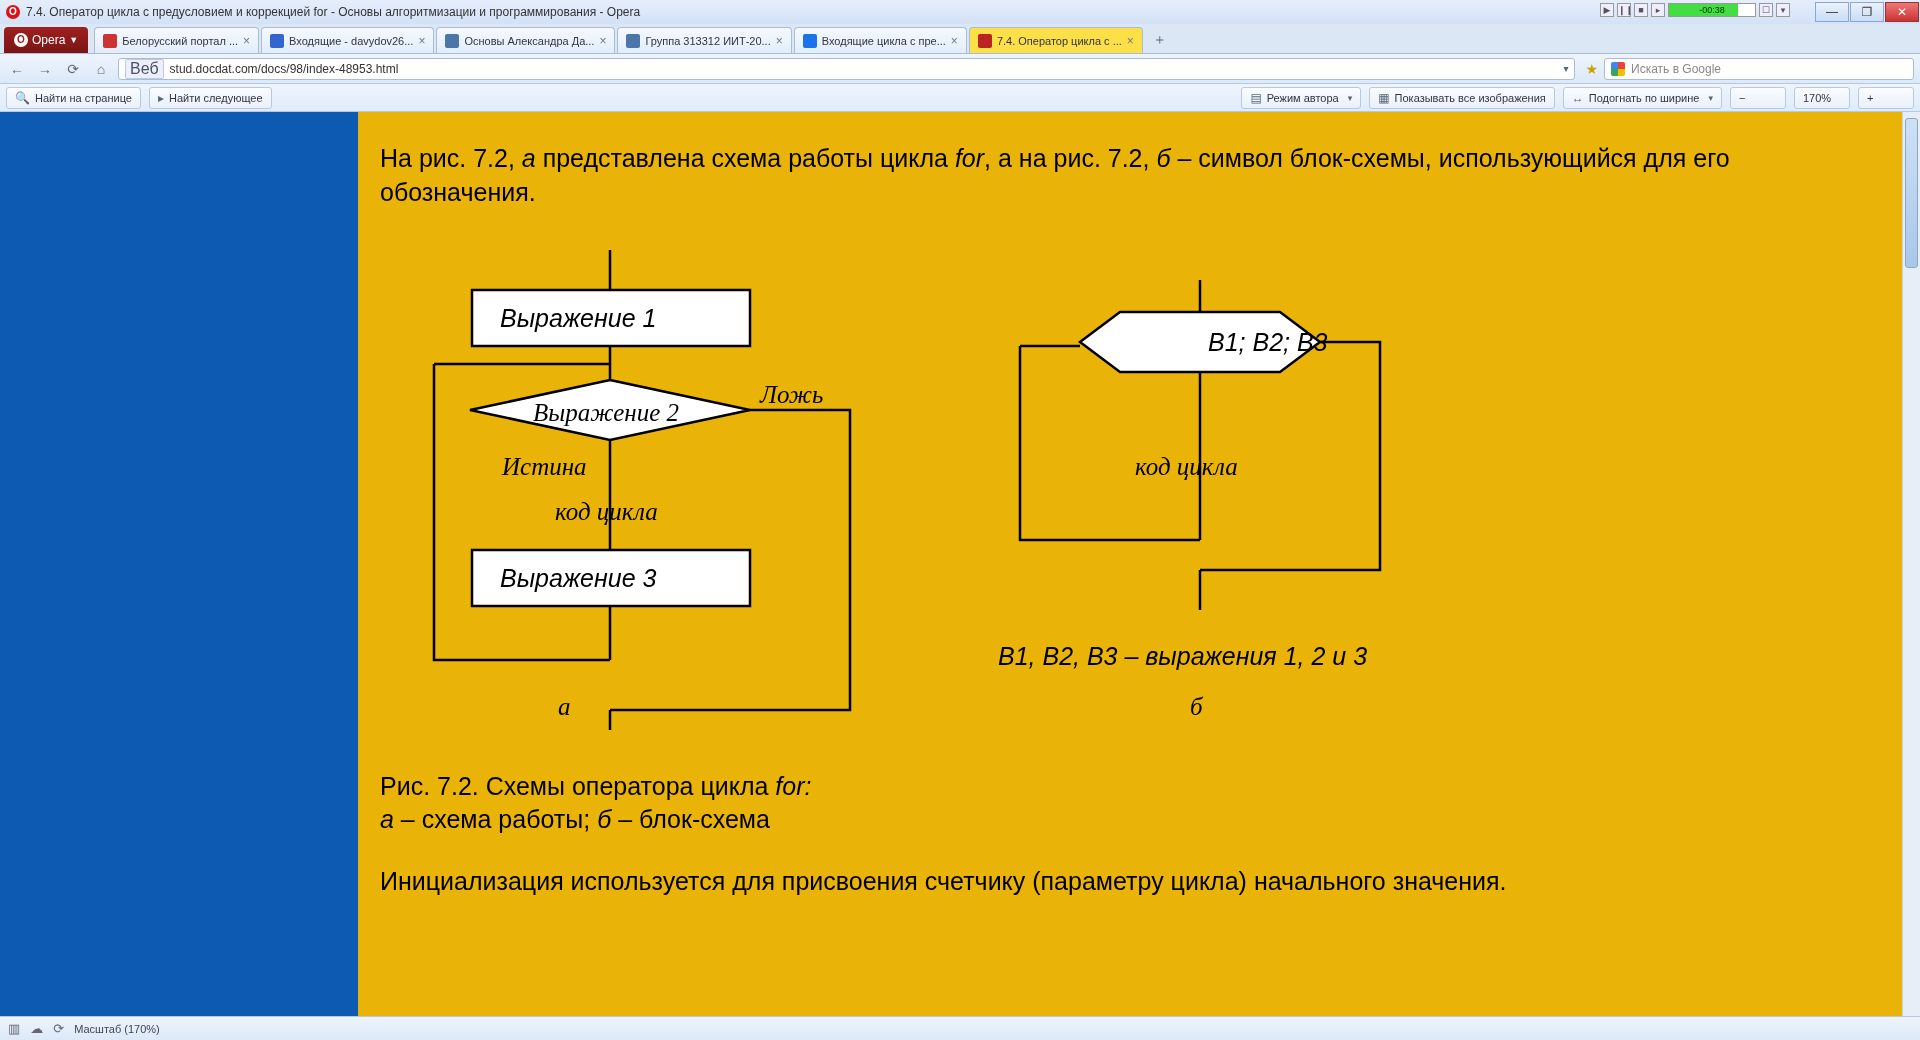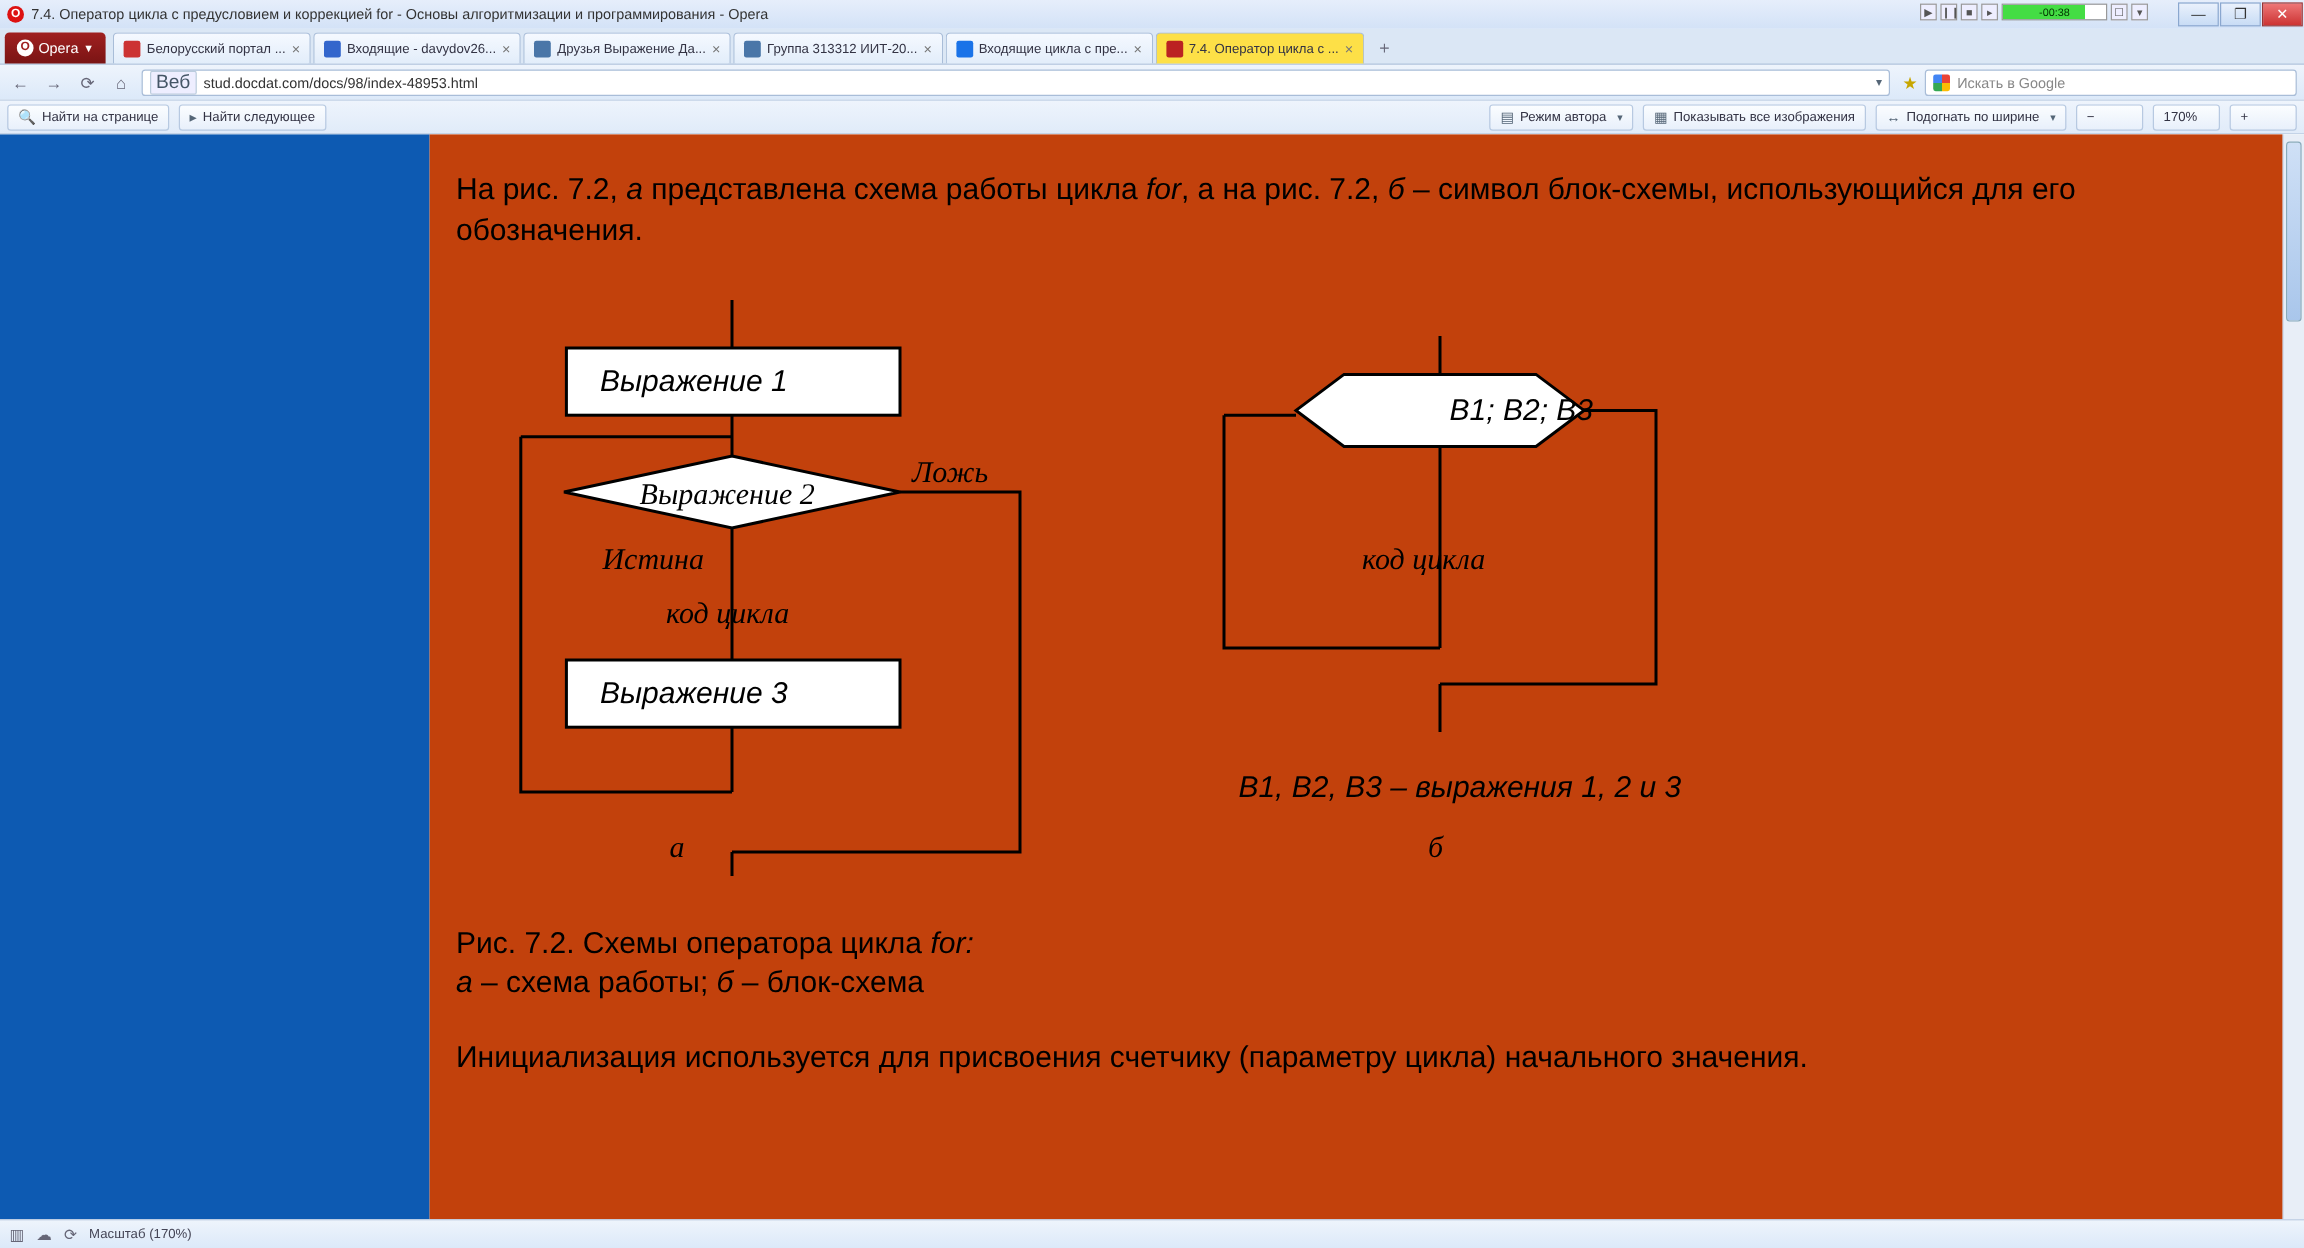--- a/index.html
+++ b/index.html
@@ -30,21 +30,21 @@
 .search-field{ width:310px; height:22px; background:#fff; border:1px solid #a9bdd8; border-radius:3px; display:flex; align-items:center; padding:0 6px; font-size:12px; color:#888; gap:6px;}
 .search-field .g-icon{ width:14px; height:14px; background:conic-gradient(#ea4335 0 25%,#fbbc05 0 50%,#34a853 0 75%,#4285f4 0); border-radius:2px;}
 .toolbar2{ height:28px; background:linear-gradient(#eef4fc,#e0ebf9); display:flex; align-items:center; padding:0 6px; gap:8px; border-bottom:1px solid #b7c9e1; font-size:11px; color:#334;}
 .toolbtn{ height:22px; padding:0 8px; border:1px solid #b7c9e1; background:linear-gradient(#fbfdff,#e8f0fb); border-radius:3px; display:flex; align-items:center; gap:5px;}
 .toolbtn .ic{ font-size:12px; color:#567;}
 .toolbar2 .spacer{ flex:1; }
 .toolbtn.dd::after{content:"▾"; margin-left:4px; color:#567; font-size:9px;}
 .zoom-box{ width:56px; text-align:center; }
 .viewport{ position:absolute; left:0; right:0; top:112px; bottom:24px; background:#fff; }
 .blue-sidebar{ position:absolute; left:0; top:0; bottom:0; width:358px; background:#0d5ab2; }
-.doc-scroll{ position:absolute; left:358px; right:18px; top:0; bottom:0; background:#c2410c; overflow:hidden;}
+.doc-scroll{ position:absolute; left:358px; right:18px; top:0; bottom:0; background:#eab308; overflow:hidden;}
 .scrollbar-v{ position:absolute; right:0; top:0; bottom:0; width:18px; background:#e8eef7; border-left:1px solid #c3d2e8;}
 .scrollbar-v .thumb{ position:absolute; left:2px; right:2px; top:6px; height:150px; background:linear-gradient(#cfe0f6,#a9c6eb); border:1px solid #8ab; border-radius:3px;}
 .doc{ padding:30px 22px 0 22px; font-family:"Times New Roman",serif; font-size:25px; color:#000; line-height:1.35;}
 .doc .ital{ font-style:italic;}
 .figwrap{ position:relative; height:620px; margin-top:40px;}
 .figtext{ position:absolute; font-family:"Times New Roman",serif; font-size:25px; font-style:italic;}
 .statusbar{ position:absolute; left:0; right:0; bottom:0; height:24px; background:linear-gradient(#eef4fc,#dce9f9); border-top:1px solid #b7c9e1; display:flex; align-items:center; padding:0 8px; font-size:11px; color:#445; gap:10px;}
 .statusbar .ic{ color:#667; font-size:13px;}
 </style>
 </head>
@@ -80,21 +80,21 @@
       <span class="tx">Белорусский портал ...</span>
       <span class="x">×</span>
     </div>
   <div class="tab">
       <span class="favicon blue"></span>
       <span class="tx">Входящие - davydov26...</span>
       <span class="x">×</span>
     </div>
   <div class="tab">
       <span class="favicon vk"></span>
-      <span class="tx">Друзья Выражение Да...</span>
+      <span class="tx">Основы Александра Да...</span>
       <span class="x">×</span>
     </div>
   <div class="tab">
       <span class="favicon vk"></span>
       <span class="tx">Группа 313312 ИИТ-20...</span>
       <span class="x">×</span>
     </div>
   <div class="tab">
       <span class="favicon g"></span>
       <span class="tx">Входящие цикла с пре...</span>
@@ -206,21 +206,21 @@
         <div class="figtext" style="left:120px; top:52px; font-style:normal;"><span class="ital">Выражение 1</span></div>
         <div class="figtext" style="left:153px; top:146px;">Выражение 2</div>
         <div class="figtext" style="left:380px; top:128px;">Ложь</div>
         <div class="figtext" style="left:122px; top:200px;">Истина</div>
         <div class="figtext" style="left:175px; top:245px;">код цикла</div>
         <div class="figtext" style="left:120px; top:312px; font-style:normal;"><span class="ital">Выражение 3</span></div>
         <div class="figtext" style="left:178px; top:440px;">а</div>
 
         <div class="figtext" style="left:788px; top:76px; font-style:normal;margin-left:40px;"><span class="ital">B1; B2; B3</span></div>
         <div class="figtext" style="left:755px; top:200px;">код цикла</div>
-        <div class="figtext" style="left:652px; top:390px; font-style:normal;"><span class="ital">B1, B2, B3 – выражения 1, 2 и 3</span></div>
+        <div class="figtext" style="left:618px; top:390px; font-style:normal;"><span class="ital">B1, B2, B3 – выражения 1, 2 и 3</span></div>
         <div class="figtext" style="left:810px; top:440px;">б</div>
       </div>
 
       <p style="margin-top:-100px;">
         <span>Рис. 7.2. Схемы оператора цикла </span><span class="ital">for:</span><br>
         <span class="ital">а</span><span> – схема работы; </span><span class="ital">б</span><span> – блок-схема</span>
       </p>
 
       <p style="margin-top:28px;">Инициализация используется для присвоения счетчику (параметру цикла) начального значения.</p>
     </div>

